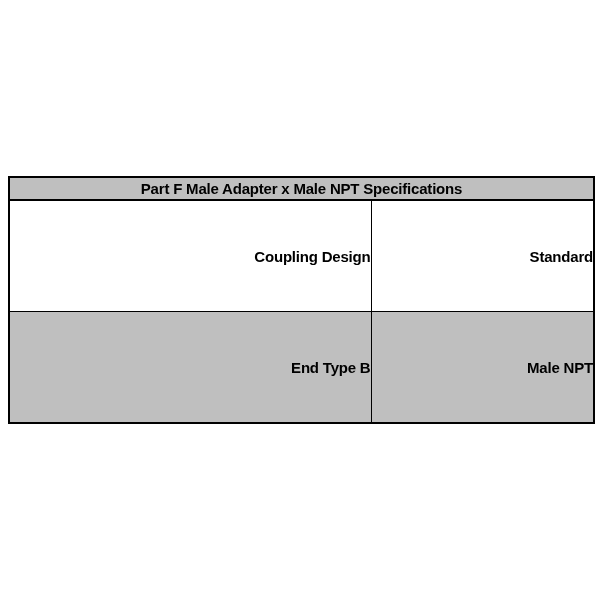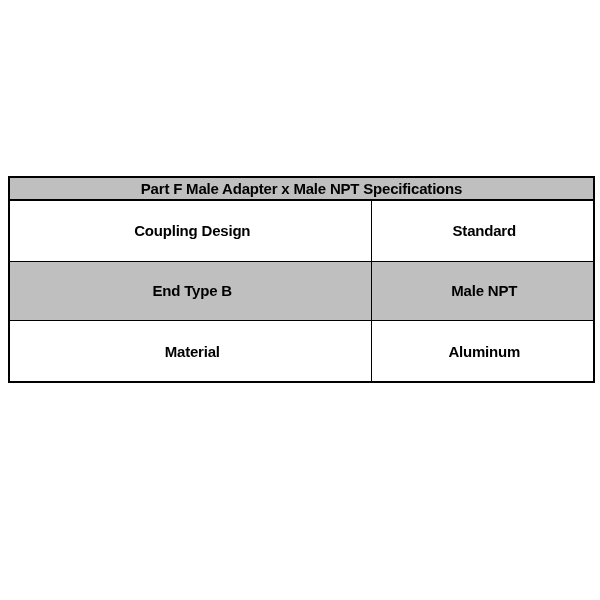--- a/index.html
+++ b/index.html
@@ -20,21 +20,21 @@
     background: var(--page-bg);
     position: relative;
     font-family: "Liberation Sans", sans-serif;
     overflow: hidden;
   }
   .spec-table-wrap {
     position: absolute;
     left: 8px;
     top: 176px;
     width: 585px;
-    height: 207px;
+    height: 248px;
   }
   table.spec-table {
     border-collapse: collapse;
     width: 100%;
     height: 100%;
     table-layout: fixed;
     border: 2px solid var(--border);
   }
   table.spec-table th,
   table.spec-table td {
@@ -48,21 +48,21 @@
     letter-spacing: -0.2px;
     vertical-align: middle;
   }
   table.spec-table th.title-cell {
     background: var(--header-bg);
     text-align: center;
     border-bottom: 2px solid var(--border);
     height: 21px;
   }
   table.spec-table td {
-    text-align: center;
+    text-align: right;
     padding-left: 4px;
     height: 21px;
   }
   tr.row-white td { background: var(--row-bg); }
   tr.row-gray td { background: var(--row-alt-bg); }
   col.label-col { width: 362px; }
   col.value-col { width: 223px; }
 </style>
 </head>
 <body>
@@ -80,19 +80,15 @@
     </thead>
     <tbody>
       <tr class="row-white">
         <td>Coupling Design</td>
         <td>Standard</td>
       </tr>
       <tr class="row-gray">
         <td>End Type B</td>
         <td>Male NPT</td>
       </tr>
-      <tr class="row-white">
-        <td>Material</td>
-        <td>Aluminum</td>
-      </tr>
     </tbody>
   </table>
 </div>
 
 </body></html>

